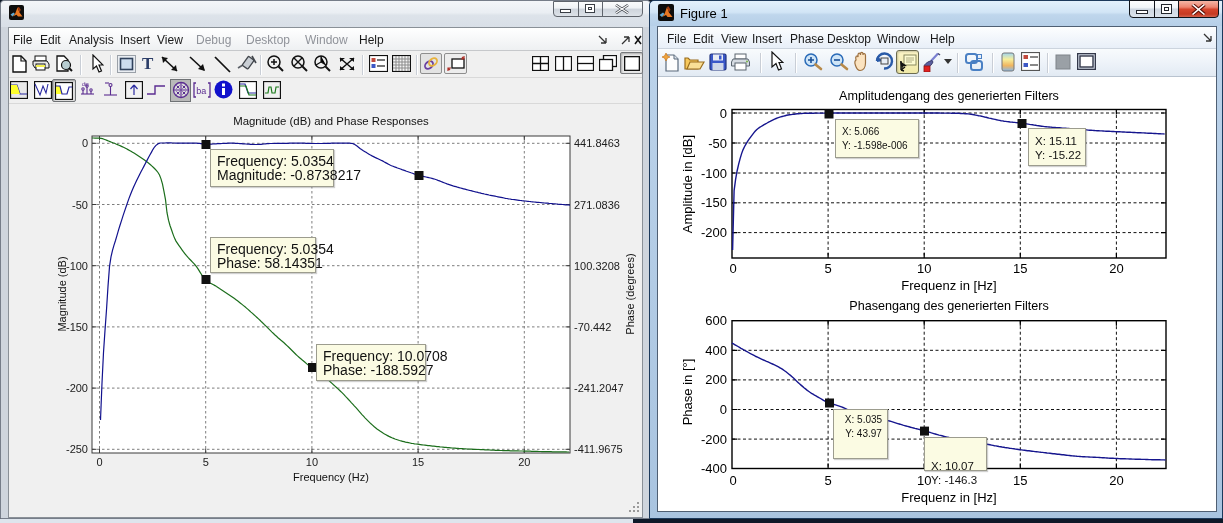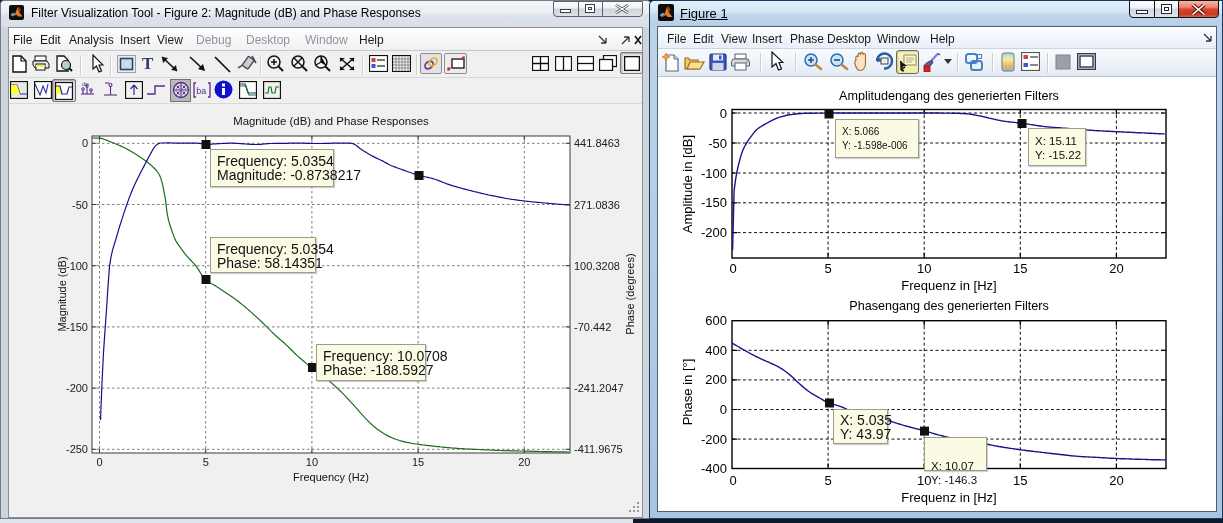--- a/index.html
+++ b/index.html
@@ -20,21 +20,20 @@
 
 <div class="abs" style="left:0;top:0;width:651px;height:519px;background:#cfd5dd;border:1px solid #767d89;border-radius:4px 4px 0 0;"></div>
 <div class="abs" style="left:1px;top:1px;width:649px;height:26px;background:linear-gradient(#f4f6f9 0%,#eaeef3 45%,#dde3ea 55%,#d9dfe7 100%);border-radius:4px 4px 0 0;"></div>
 
 <svg class="abs" style="left:9px;top:5px;" width="15" height="15" viewBox="0 0 15 15">
       <rect x="0" y="0" width="15" height="15" rx="2" fill="#0d0d0d"></rect>
       <path d="M1.5 9.5 L4.5 7.5 L6 9 L3.5 11.5 Z" fill="#5fa8d2"></path>
       <path d="M6 9 L8.5 2.5 L10.5 7.5 L13.5 11.5 L9 11.5 L7.5 9.8 L3.5 11.5 Z" fill="#e87722"></path>
       <path d="M8.5 2.5 L10 2 L11.8 4.8 L10.5 7.5 Z" fill="#a33c10"></path>
     </svg>
-<div class="abs" style="left:31px;top:6px;font-size:12px;color:#000;">Filter Visualization Tool - Figure 2: Magnitude (dB) and Phase Responses</div>
 
 <div class="abs" style="left:553px;top:1px;width:26px;height:16px;background:linear-gradient(#fafbfc 0%,#eff2f5 44%,#ced4dc 50%,#dde2e8 100%);border:1px solid #5f646c;border-radius:0 0 0 4px;"></div>
 <div class="abs" style="left:578px;top:1px;width:25px;height:16px;background:linear-gradient(#fafbfc 0%,#eff2f5 44%,#ced4dc 50%,#dde2e8 100%);border:1px solid #5f646c;"></div>
 <div class="abs" style="left:602px;top:1px;width:41px;height:16px;background:linear-gradient(#fafbfc 0%,#eff2f5 44%,#ced4dc 50%,#dde2e8 100%);border:1px solid #5f646c;border-radius:0 0 4px 0;"></div>
 <div class="abs" style="left:560px;top:9px;width:11px;height:4px;background:#fff;border:1px solid #3b3f46;"></div>
 <div class="abs" style="left:585px;top:4px;width:10px;height:9px;background:#fff;border:1px solid #3b3f46;"></div>
 <div class="abs" style="left:588px;top:7px;width:4px;height:3px;background:#fff;border:1px solid #3b3f46;"></div>
 <svg class="abs" style="left:615px;top:4px;" width="14" height="10" viewBox="0 0 14 10">
       <path d="M1 1 L13 9 M13 1 L1 9" stroke="#3b3f46" stroke-width="2.6"></path>
       <path d="M1 1 L13 9 M13 1 L1 9" stroke="#ffffff" stroke-width="1.1"></path>
@@ -306,21 +305,21 @@
 
 <div class="abs" style="left:649px;top:0;width:574px;height:519px;background:linear-gradient(180deg,#bdd4eb,#a9c4e0);border:1px solid #1c3a5c;border-radius:5px 0 0 0;"></div>
 <div class="abs" style="left:650px;top:1px;width:572px;height:25px;background:linear-gradient(#e3f1fc 0%,#d2e5f6 45%,#bfd6ec 55%,#b6cfe8 100%);border-radius:5px 0 0 0;"></div>
 
 <svg class="abs" style="left:658px;top:4px;" width="16" height="17" viewBox="0 0 16 17">
       <rect x="0" y="0" width="16" height="17" rx="2" fill="#0d0d0d"></rect>
       <path d="M1.5 11 L5 8.5 L6.5 10 L4 13 Z" fill="#5fa8d2"></path>
       <path d="M6.5 10 L9 3 L11 8.5 L14.5 13 L9.5 13 L8 11 L4 13 Z" fill="#e87722"></path>
       <path d="M9 3 L10.5 2.2 L12.5 5.5 L11 8.5 Z" fill="#a33c10"></path>
     </svg>
-<div class="abs" style="left:680px;top:6px;font-size:13px;color:#000;text-decoration:underline;">Figure 1</div>
+<div class="abs" style="left:680px;top:6px;font-size:13px;color:#000;">Figure 1</div>
 
 <div class="abs" style="left:1129px;top:0;width:26px;height:18px;background:linear-gradient(#fdfeff 0%,#f1f5f9 40%,#ced7e2 52%,#dce3ec 100%);border:1px solid #10141b;border-radius:0 0 0 4px;"></div>
 <div class="abs" style="left:1154px;top:0;width:25px;height:18px;background:linear-gradient(#fdfeff 0%,#f1f5f9 40%,#ced7e2 52%,#dce3ec 100%);border:1px solid #10141b;"></div>
 <div class="abs" style="left:1178px;top:0;width:41px;height:18px;background:linear-gradient(#f5b5a4 0%,#ee8570 38%,#d6452c 52%,#c63a22 82%,#d4624d 100%);border:1px solid #10141b;border-radius:0 0 4px 0;"></div>
 <div class="abs" style="left:1136px;top:10px;width:12px;height:4px;background:#fff;border:1px solid #23272e;"></div>
 <div class="abs" style="left:1161px;top:4px;width:11px;height:10px;background:#fff;border:1px solid #23272e;"></div>
 <div class="abs" style="left:1164px;top:7px;width:5px;height:4px;background:#fff;border:1px solid #23272e;"></div>
 <svg class="abs" style="left:1191px;top:4px;" width="15" height="11" viewBox="0 0 15 11">
       <path d="M1.5 0.5 L13.5 10.5 M13.5 0.5 L1.5 10.5" stroke="#5d1208" stroke-width="3.6"></path>
       <path d="M1.5 0.5 L13.5 10.5 M13.5 0.5 L1.5 10.5" stroke="#ffffff" stroke-width="1.6"></path>
@@ -501,14 +500,14 @@
         <text x="924.2" y="485">10</text>
         <text x="1020.3" y="485">15</text>
         <text x="1116.4" y="485">20</text>
 </g>
 <text x="949" y="502" font-size="13" fill="#000" text-anchor="middle">Frequenz in [Hz]</text>
 <text x="692" y="392" font-size="13" fill="#000" text-anchor="middle" transform="rotate(-90 692 392)">Phase in [°]</text>
 </svg>
 
 <div class="tip" style="left:835px;top:119px;width:84px;height:39px;padding-top:5px;font-size:10px;">X: 5.066<br>Y: -1.598e-006</div>
 <div class="tip" style="left:1028px;top:128px;width:58px;height:38px;padding-top:5px;font-size:11.5px;">X: 15.11<br>Y: -15.22</div>
-<div class="tip" style="left:833px;top:409px;width:55px;height:35px;padding-top:3px;font-size:14px;text-align:center;">X: 5.035<br>Y: 43.97</div>
+<div class="tip" style="left:833px;top:409px;width:55px;height:50px;padding-top:3px;font-size:10px;text-align:center;">X: 5.035<br>Y: 43.97</div>
 <div class="tip" style="left:924px;top:437px;width:63px;height:34px;padding-top:21px;font-size:11.5px;">X: 10.07<br>Y: -146.3</div>
 </div>
 </body></html>

